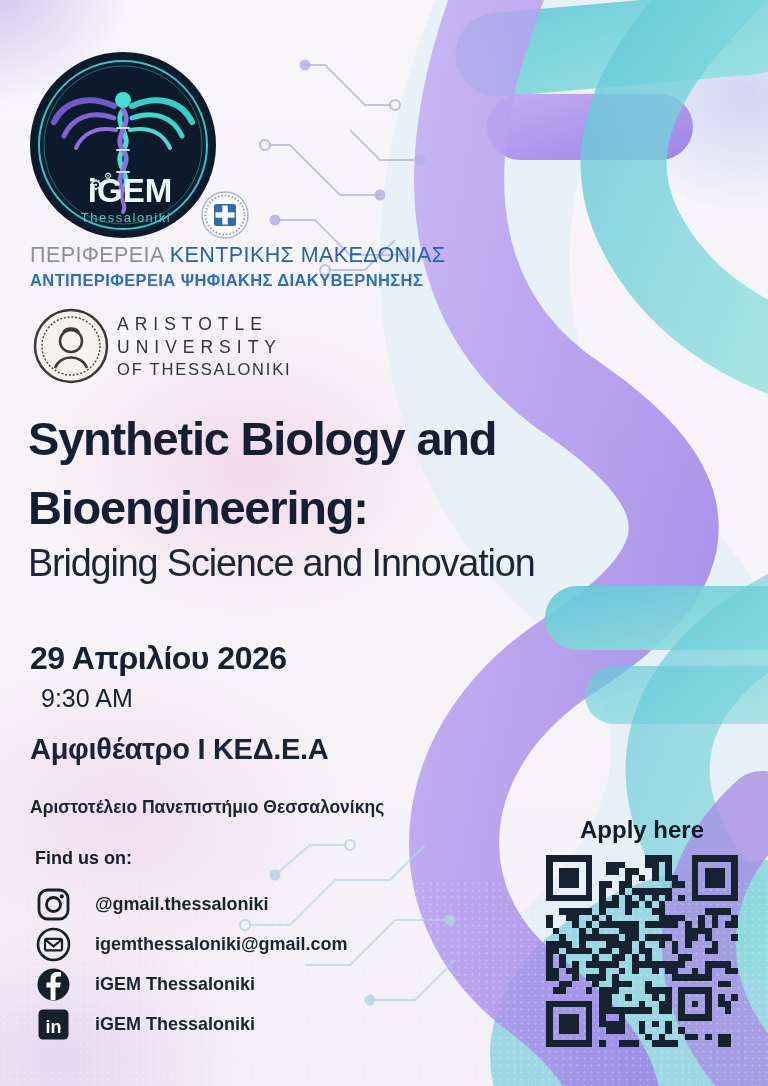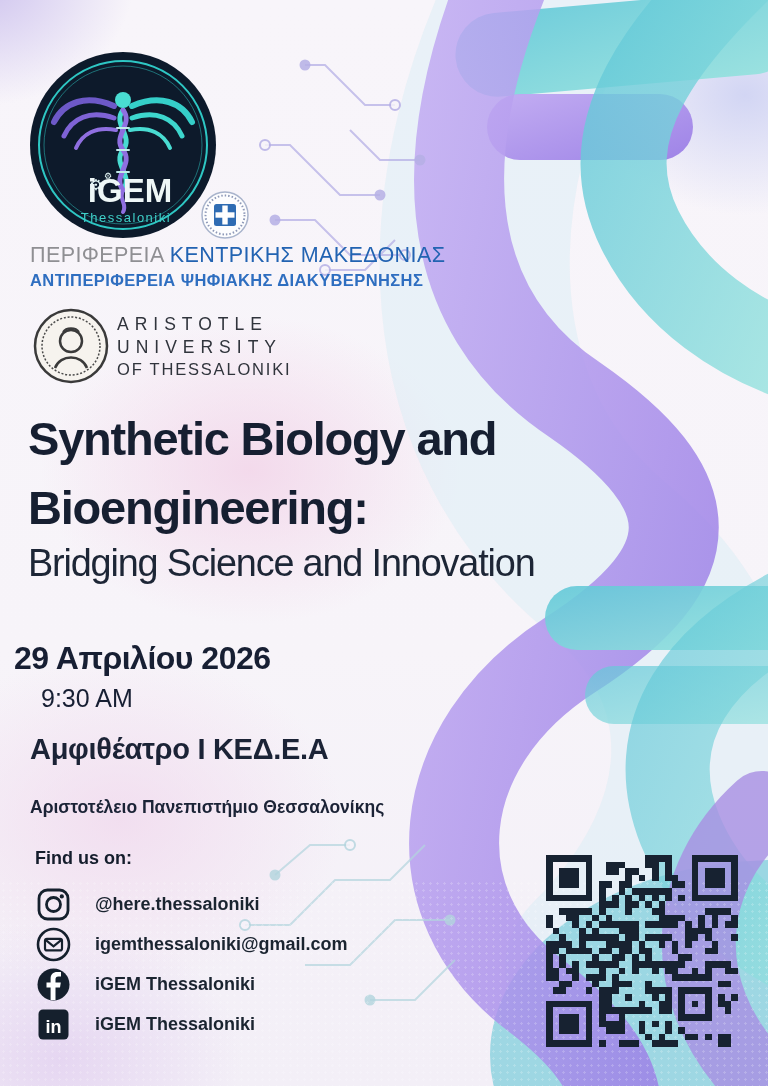--- a/index.html
+++ b/index.html
@@ -19,21 +19,21 @@
   
   .region-line1{left:30px; top:243px; font-size:21.5px; letter-spacing:.4px; white-space:nowrap;text-align:right;}
   .region-line1 .gray{color:#8f8f93;}
   .region-line1 .blue{color:#2263b2;}
   .region-line2{left:30px; top:271px; font-size:16.5px; color:#2e6ec0; font-weight:700; letter-spacing:.4px; white-space:nowrap;}
   .uni-text{left:117px; top:313px; color:#30343c; line-height:22.5px;}
   .uni-l1,.uni-l2{font-size:17.5px; letter-spacing:6px; font-weight:500;}
   .uni-l3{font-size:16.5px; letter-spacing:1.8px; font-weight:500;}
   .title{left:28px; top:404px; font-size:47px; font-weight:800; color:#161f31; line-height:69px; letter-spacing:-1.2px; white-space:nowrap;}
   .subtitle{left:28px; top:541px; font-size:39px; font-weight:400; color:#1d2636; letter-spacing:-1.2px; white-space:nowrap; transform:scaleX(.97); transform-origin:left;}
-  .date{left:14px; top:640px; font-size:32px; font-weight:800; color:#171f33; letter-spacing:-.5px;}
+  .date{left:30px; top:640px; font-size:32px; font-weight:800; color:#171f33; letter-spacing:-.5px;}
   .time{left:41px; top:684px; font-size:25px; font-weight:400; color:#171f33;}
   .venue{left:30px; top:733px; font-size:29px; font-weight:800; color:#1b2336; letter-spacing:-.3px;}
   .venue-sub{left:30px; top:771px; font-size:17.5px; font-weight:700; color:#1b2336;margin-top:26px;}
   .apply{left:546px; top:816px; width:192px; text-align:center; font-size:24px; font-weight:800; color:#131c2b;}
   .findus{left:35px; top:848px; font-size:18px; font-weight:800; color:#141d2c;}
   .social-row{left:36px; height:36px; display:flex; align-items:center; gap:24px;}
   .social-row .handle{font-size:18px; font-weight:700; color:#1a2430; white-space:nowrap;}
   .dots{left:0; right:0; top:880px; bottom:0;
     background-image:radial-gradient(rgba(255,255,255,.55) 1px, transparent 1.3px);
     background-size:7px 7px; opacity:.35; pointer-events:none;}
@@ -158,20 +158,21 @@
     <div>Synthetic Biology and</div>
     <div>Bioengineering:</div>
   </div>
   <div class="abs subtitle">Bridging Science and Innovation</div>
 
   <div class="abs date">29 Απριλίου 2026</div>
   <div class="abs time">9:30 AM</div>
   <div class="abs venue">Αμφιθέατρο Ι ΚΕΔ.Ε.Α</div>
   <div class="abs venue-sub">Αριστοτέλειο Πανεπιστήμιο Θεσσαλονίκης</div>
 
+  <div class="abs apply">Apply here</div>
   <svg class="abs" id="qr" style="left:546px;top:855px;" width="192" height="192" viewBox="0 0 29 29" shape-rendering="crispEdges">
       <rect x="0" y="0" width="7" height="1" fill="#172231"></rect>
       <rect x="0" y="6" width="7" height="1" fill="#172231"></rect>
       <rect x="0" y="1" width="1" height="5" fill="#172231"></rect>
       <rect x="6" y="1" width="1" height="5" fill="#172231"></rect>
       <rect x="2" y="2" width="3" height="3" fill="#172231"></rect>
       <rect x="22" y="0" width="7" height="1" fill="#172231"></rect>
       <rect x="22" y="6" width="7" height="1" fill="#172231"></rect>
       <rect x="22" y="1" width="1" height="5" fill="#172231"></rect>
       <rect x="28" y="1" width="1" height="5" fill="#172231"></rect>
@@ -470,21 +471,21 @@
     </svg>
 
   <div class="abs findus">Find us on:</div>
 
   <div class="abs social-row" style="top:886px;">
     <svg width="35" height="35" viewBox="0 0 35 35">
       <rect x="3" y="3" width="29" height="29" rx="8.5" fill="none" stroke="#15202d" stroke-width="2.8"></rect>
       <circle cx="17.5" cy="17.5" r="7" fill="none" stroke="#15202d" stroke-width="2.8"></circle>
       <circle cx="25.8" cy="9.4" r="2.1" fill="#15202d"></circle>
     </svg>
-    <span class="handle">@here.thessaloniki</span>
+    <span class="handle">@gmail.thessaloniki</span>
   </div>
 
   <div class="abs social-row" style="top:926px;">
     <svg width="35" height="35" viewBox="0 0 35 35">
       <circle cx="17.5" cy="17.5" r="15.5" fill="none" stroke="#15202d" stroke-width="2.6"></circle>
       <rect x="9" y="11.8" width="17" height="11.6" rx="2" fill="none" stroke="#15202d" stroke-width="2.2"></rect>
       <path d="M9.6,12.8 L17.5,19.4 L25.4,12.8" fill="none" stroke="#15202d" stroke-width="2.2"></path>
     </svg>
     <span class="handle">igemthessaloniki@gmail.com</span>
   </div>

